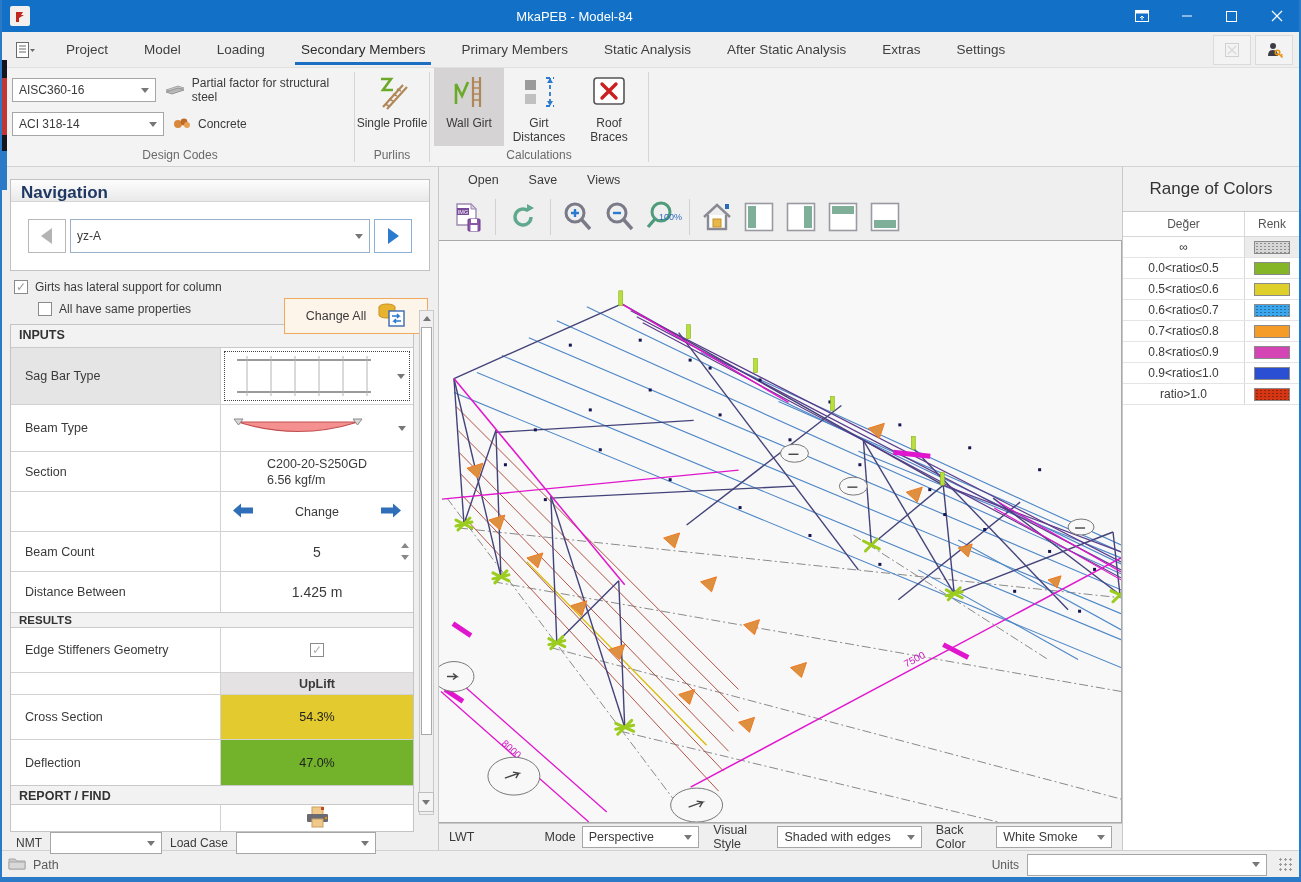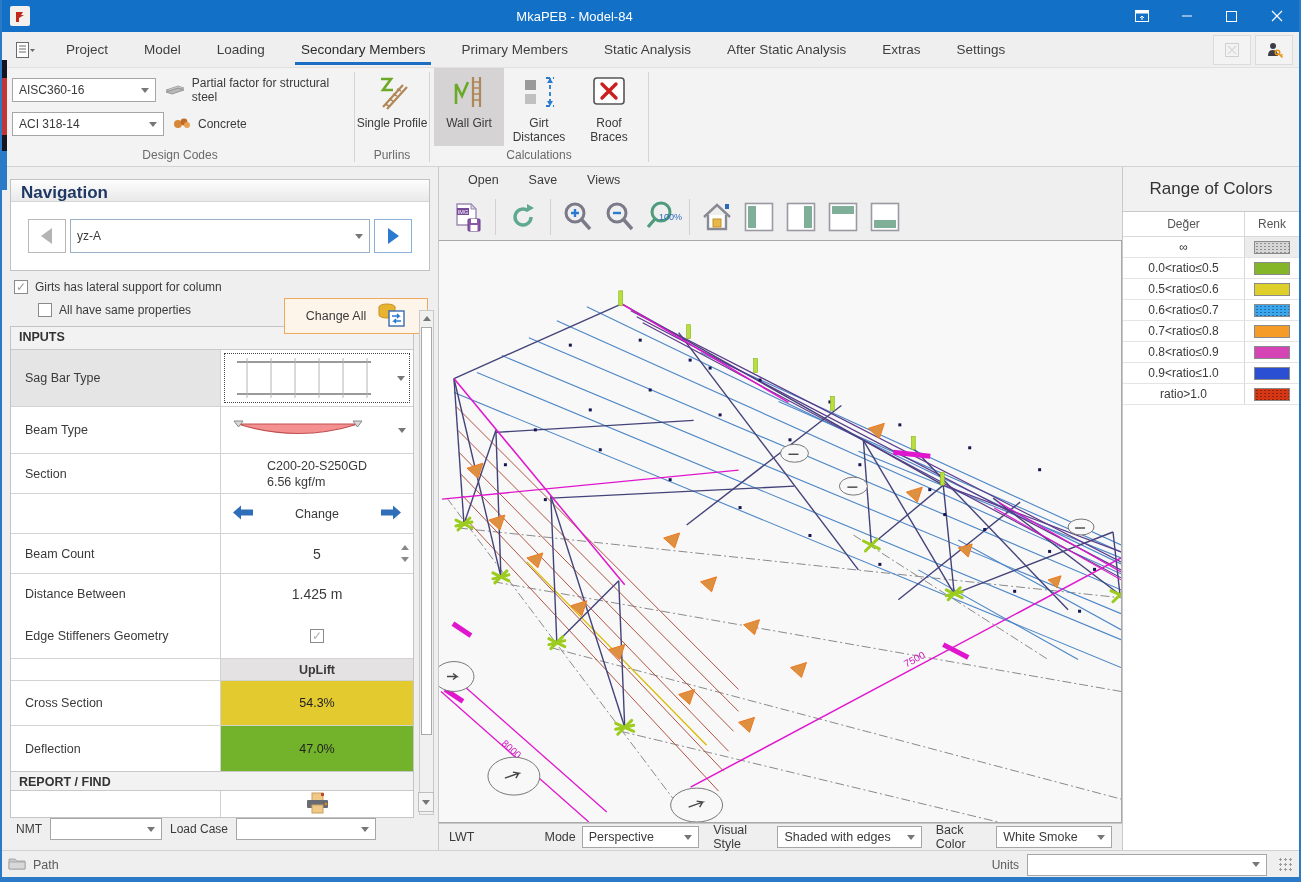--- a/index.html
+++ b/index.html
@@ -405,20 +405,21 @@
                 <span class="sp-dn"></span>
               </span>
           </div>
         </div>
 
         <div class="prow" style="height:40px; border-bottom:none;">
           <div class="lab-cell">Distance Between</div>
           <div class="val-cell" style="font-size:14px;">1.425 m</div>
         </div>
 
+        <div class="sec-h" style="border-top:1px solid #c9c9c9; height:16px; padding-top:1px; font-size:11.5px;">RESULTS</div>
 
         <div class="prow" style="height:45px;">
           <div class="lab-cell">Edge Stiffeners Geometry</div>
           <div class="val-cell">
               <span class="cbox" style="margin:0; color:#b0b0b0;">✓</span>
             </div>
         </div>
 
         <div class="prow" style="height:22px;">
           <div class="lab-cell"></div>

